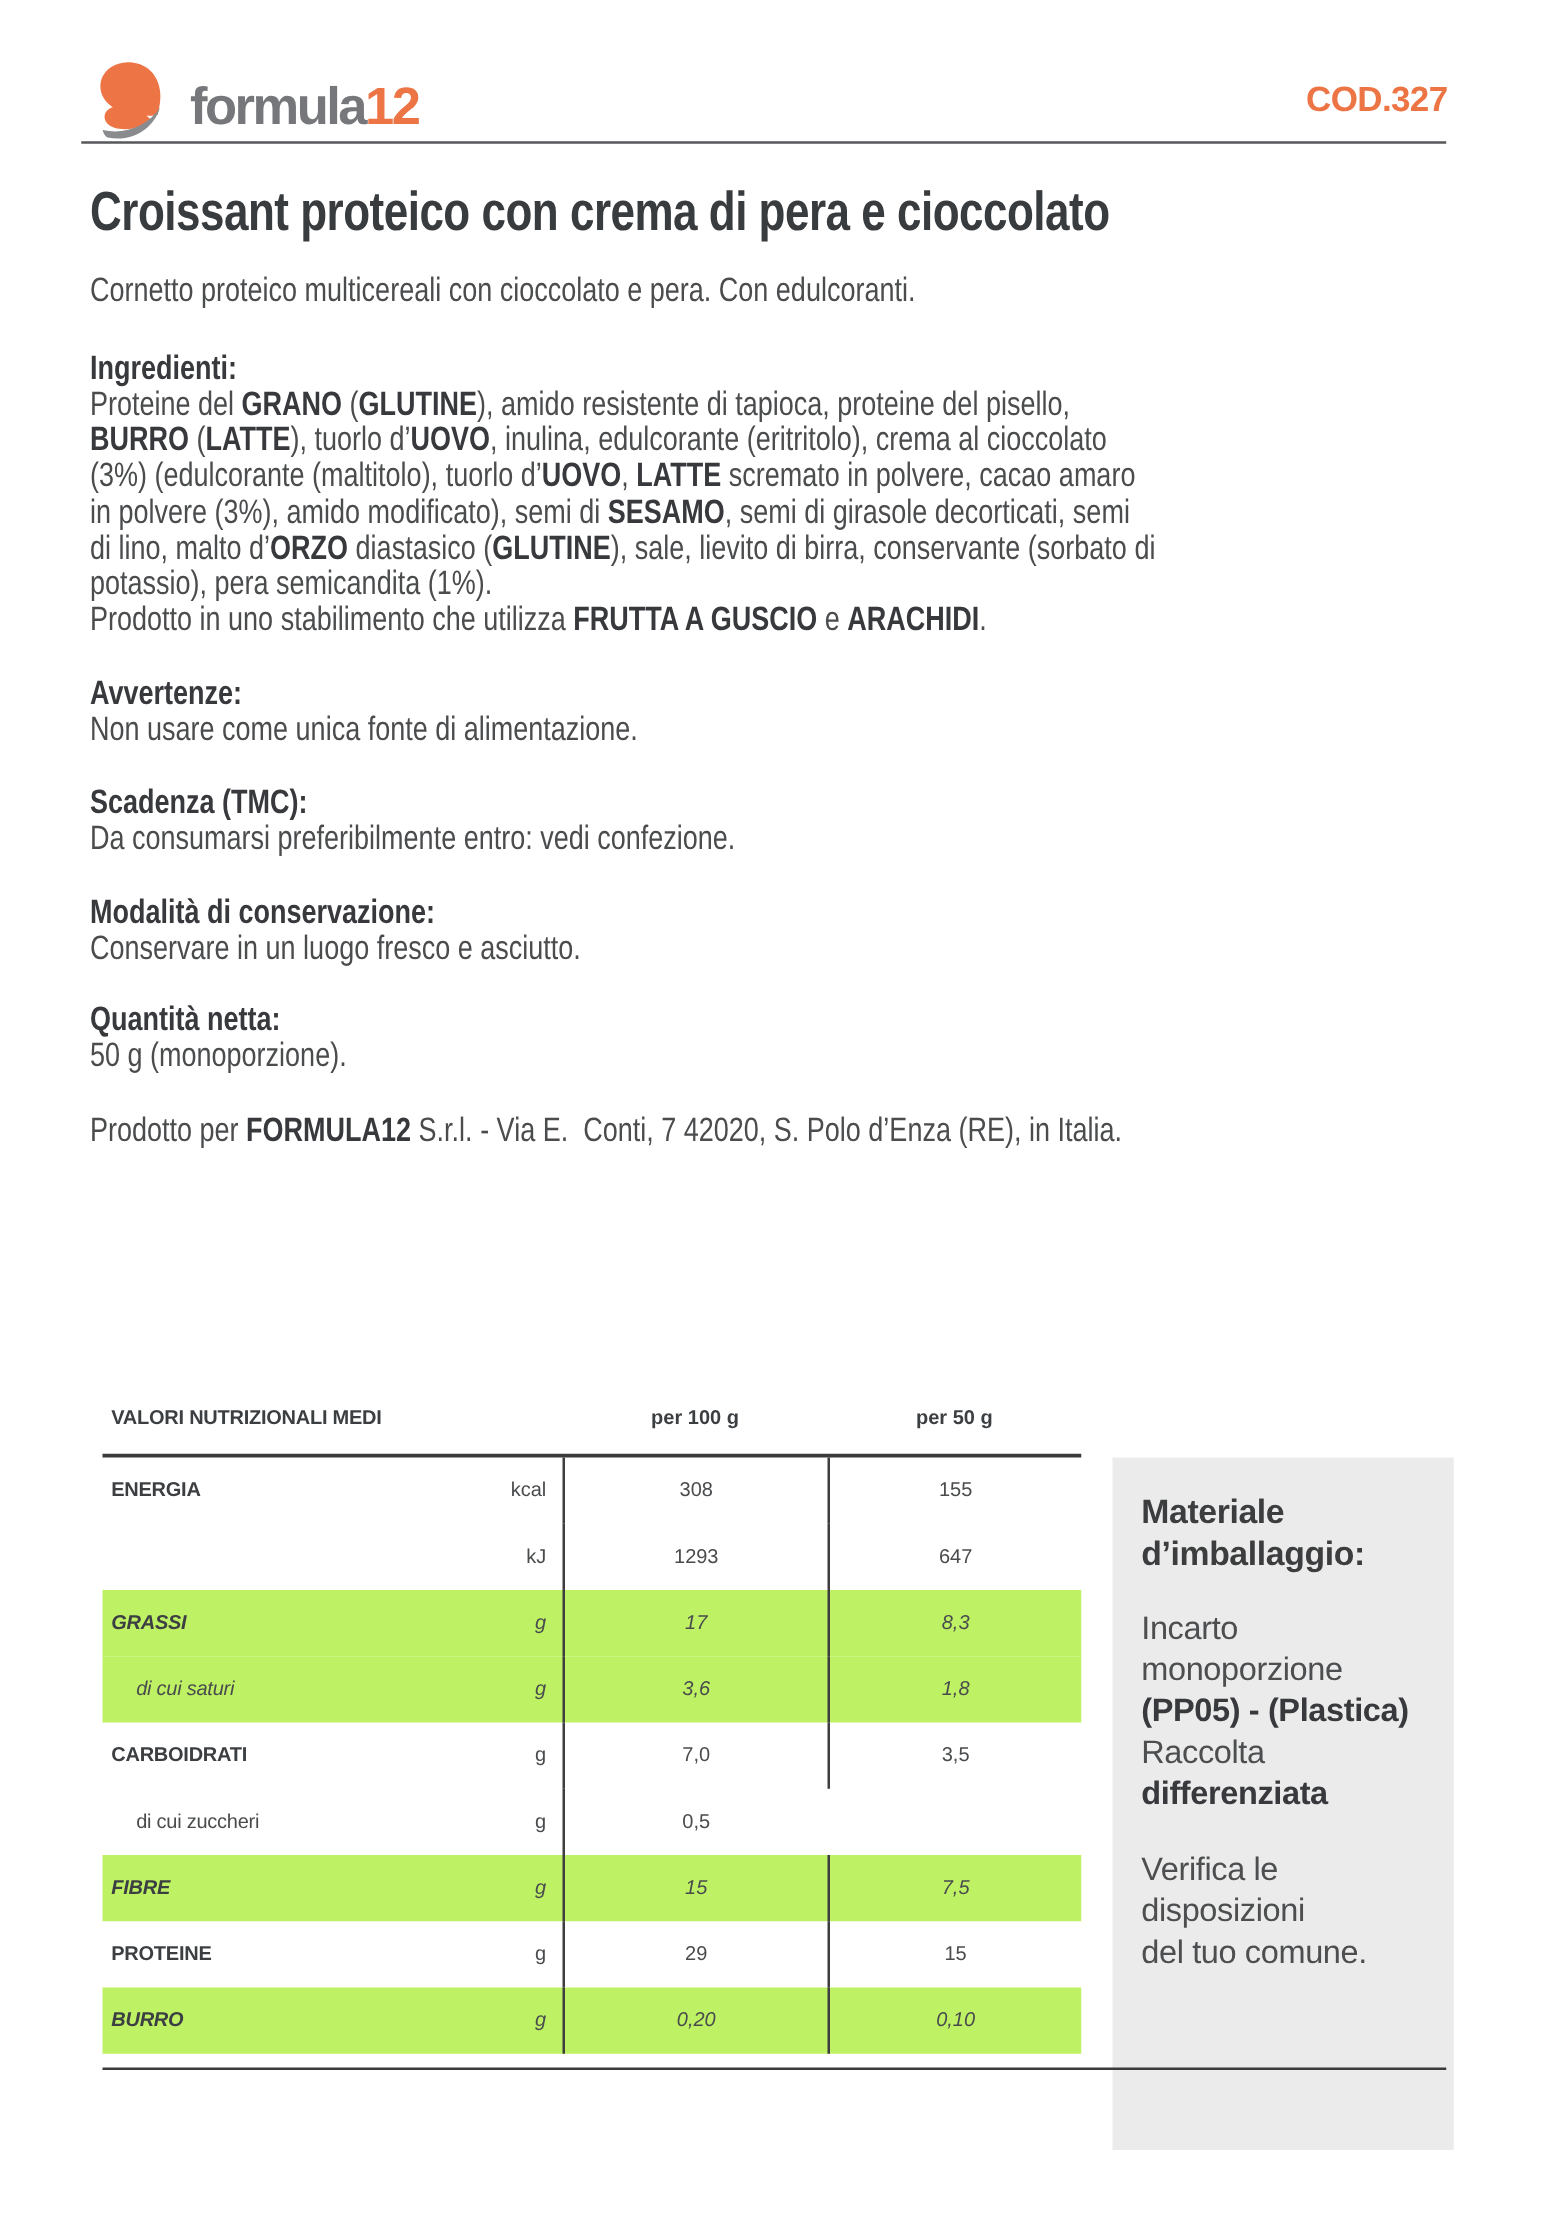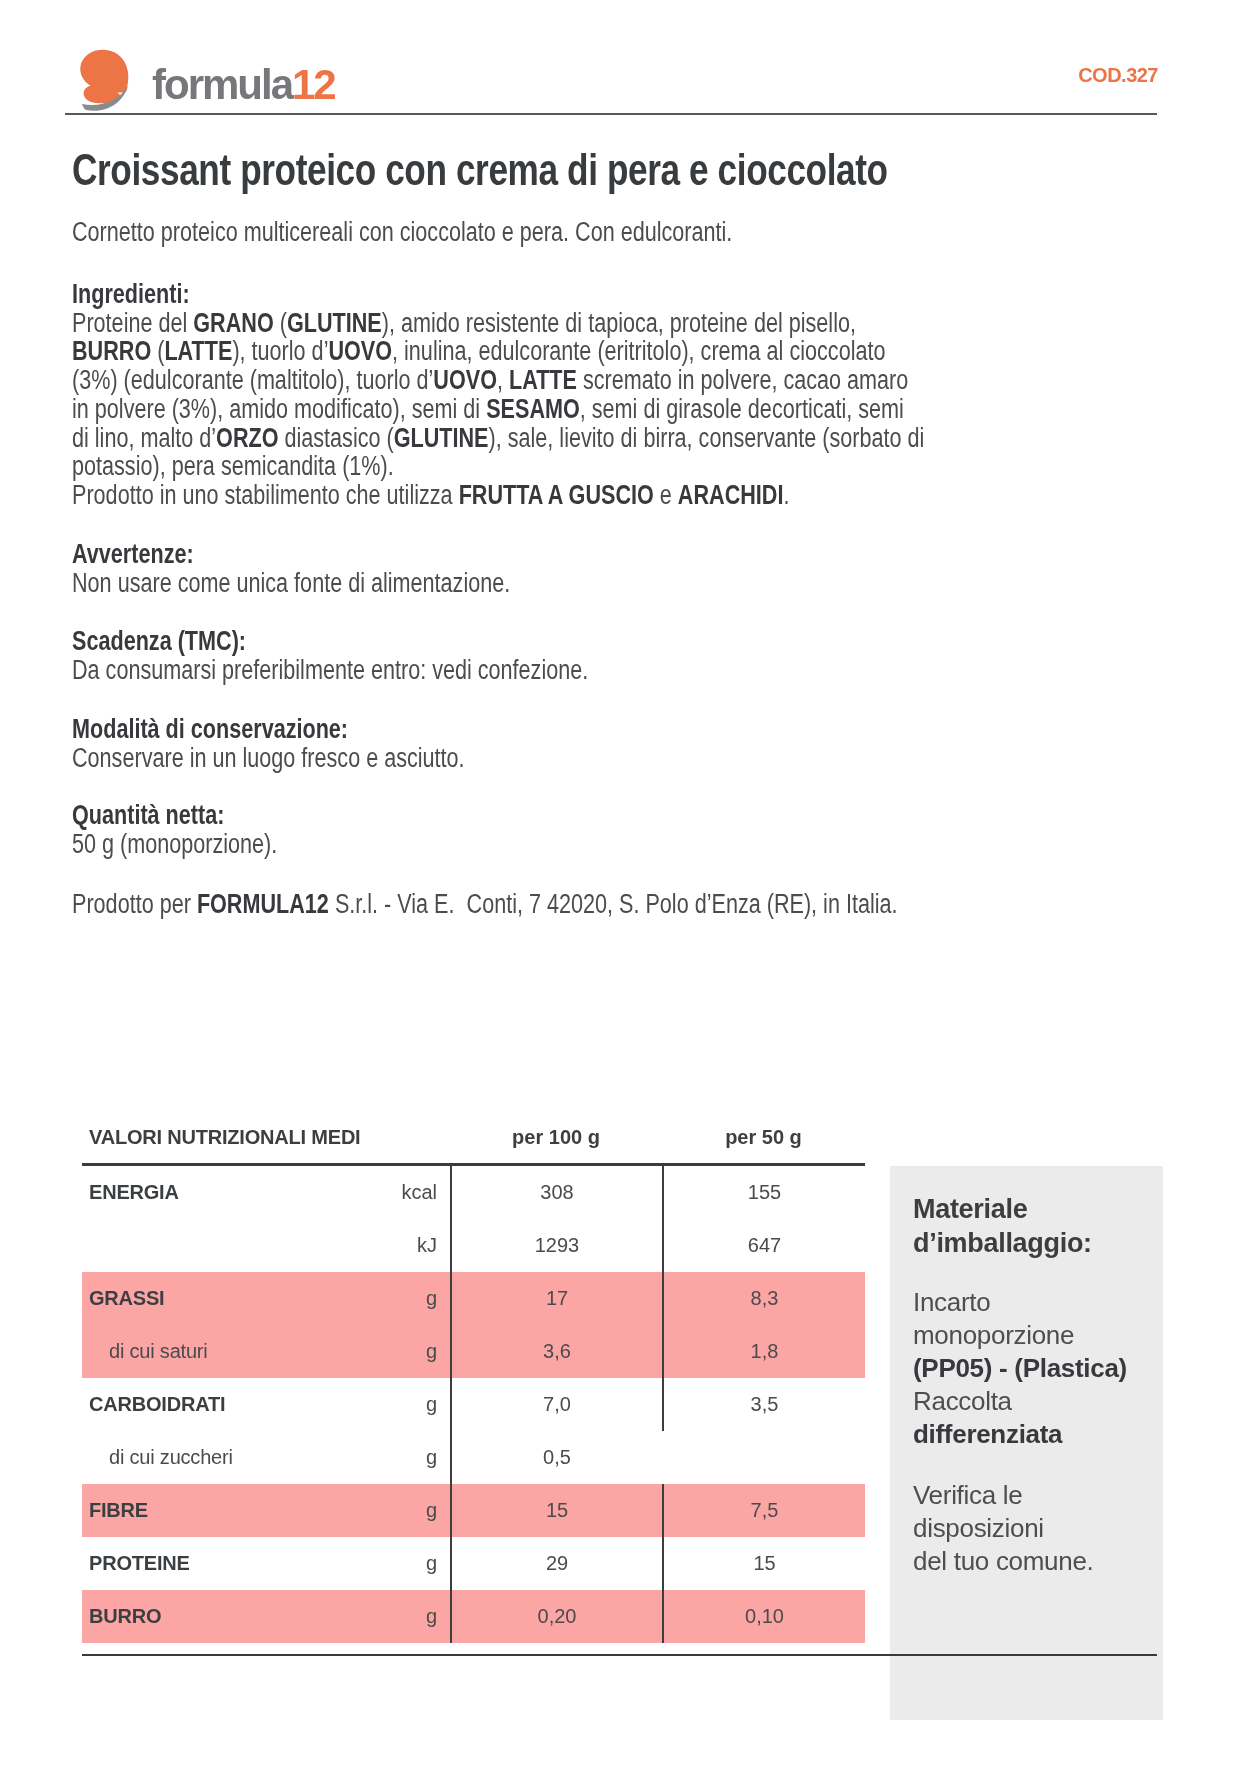--- a/index.html
+++ b/index.html
@@ -5,21 +5,21 @@
   html,body{margin:0;padding:0;background:#ffffff;}
   .page{
     position:relative;width:1240px;height:1772px;background:#ffffff;
     font-family:"Liberation Sans",sans-serif;color:#494b4d;overflow:hidden;
   }
   
   .logo-mark{position:absolute;left:70px;top:42px;width:80px;height:70px;}
   .logo-word{position:absolute;left:152px;top:62px;font-size:42px;line-height:46px;
     font-weight:bold;letter-spacing:-2px;color:#76777a;white-space:nowrap;}
   .logo-word .num{color:#ed7545;}
-  .cod{position:absolute;top:64px;right:82px;font-size:20px;font-weight:bold;
+  .cod{position:absolute;top:64px;right:82px;font-size:28px;font-weight:bold;
     color:#ed7545;letter-spacing:-0.5px;}
   .rule-top{position:absolute;left:65px;top:113px;width:1092px;height:2px;background:#57585b;}
   .rule-bottom{position:absolute;left:82px;top:1654px;width:1075px;height:2px;background:#3a3a3a;}
 
   
   .condensed{transform:scaleX(0.8);transform-origin:0 0;width:1356px;}
   .doc-title{position:absolute;left:72px;top:146px;font-size:44px;line-height:48px;
     font-weight:bold;color:#393c3f;letter-spacing:-0.5px;white-space:nowrap;}
   .tx{position:absolute;left:72px;font-size:27px;line-height:28.7px;color:#4a4c4e;}
   .tx b, .rich b{font-weight:bold;color:#37393c;}
@@ -27,27 +27,27 @@
   .rich{white-space:pre-wrap;}
   .pos-desc{top:218px;}
   .pos-ingredients{top:280px;}
   .pos-warnings{top:540px;}
   .pos-expiry{top:627px;}
   .pos-storage{top:715px;}
   .pos-quantity{top:801px;}
   .pos-producer{top:890px;}
 
   
-  .ntable{position:absolute;left:82px;top:1126px;width:783px;font-size:20px;color:#494b4d;}
+  .ntable{position:absolute;left:82px;top:1126px;width:783px;font-size:16px;color:#494b4d;}
   .nt-header{display:grid;grid-template-columns:300px 68px 212px 203px;height:37px;
     border-bottom:3px solid #3b3b3b;align-items:start;font-weight:bold;color:#3c3f42;}
   .nt-header .t{grid-column:1/3;padding-left:7px;letter-spacing:-0.2px;}
   .nt-header .c{text-align:center;}
   .nt-row{display:grid;grid-template-columns:300px 68px 212px 203px;height:53px;align-items:center;}
-  .nt-row.shaded{background:#fca5a5;}
+  .nt-row.shaded{background:#bef264;font-style:italic;}
   .cell.lab{padding-left:7px;font-weight:bold;color:#3c3f42;letter-spacing:-0.2px;}
   .nt-row.indent .cell.lab{padding-left:27px;font-weight:normal;color:#494b4d;}
   .cell.unit{text-align:right;padding-right:13px;}
   .cell.val{border-left:2px solid #3e3e40;align-self:stretch;display:flex;
     align-items:center;justify-content:center;}
 
   
   .sidebar{position:absolute;left:890px;top:1166px;width:273px;height:554px;
     background:#ebebeb;box-sizing:border-box;padding:26px 10px 0 23px;
     font-size:26px;line-height:33px;letter-spacing:-0.3px;color:#4c4e50;}

